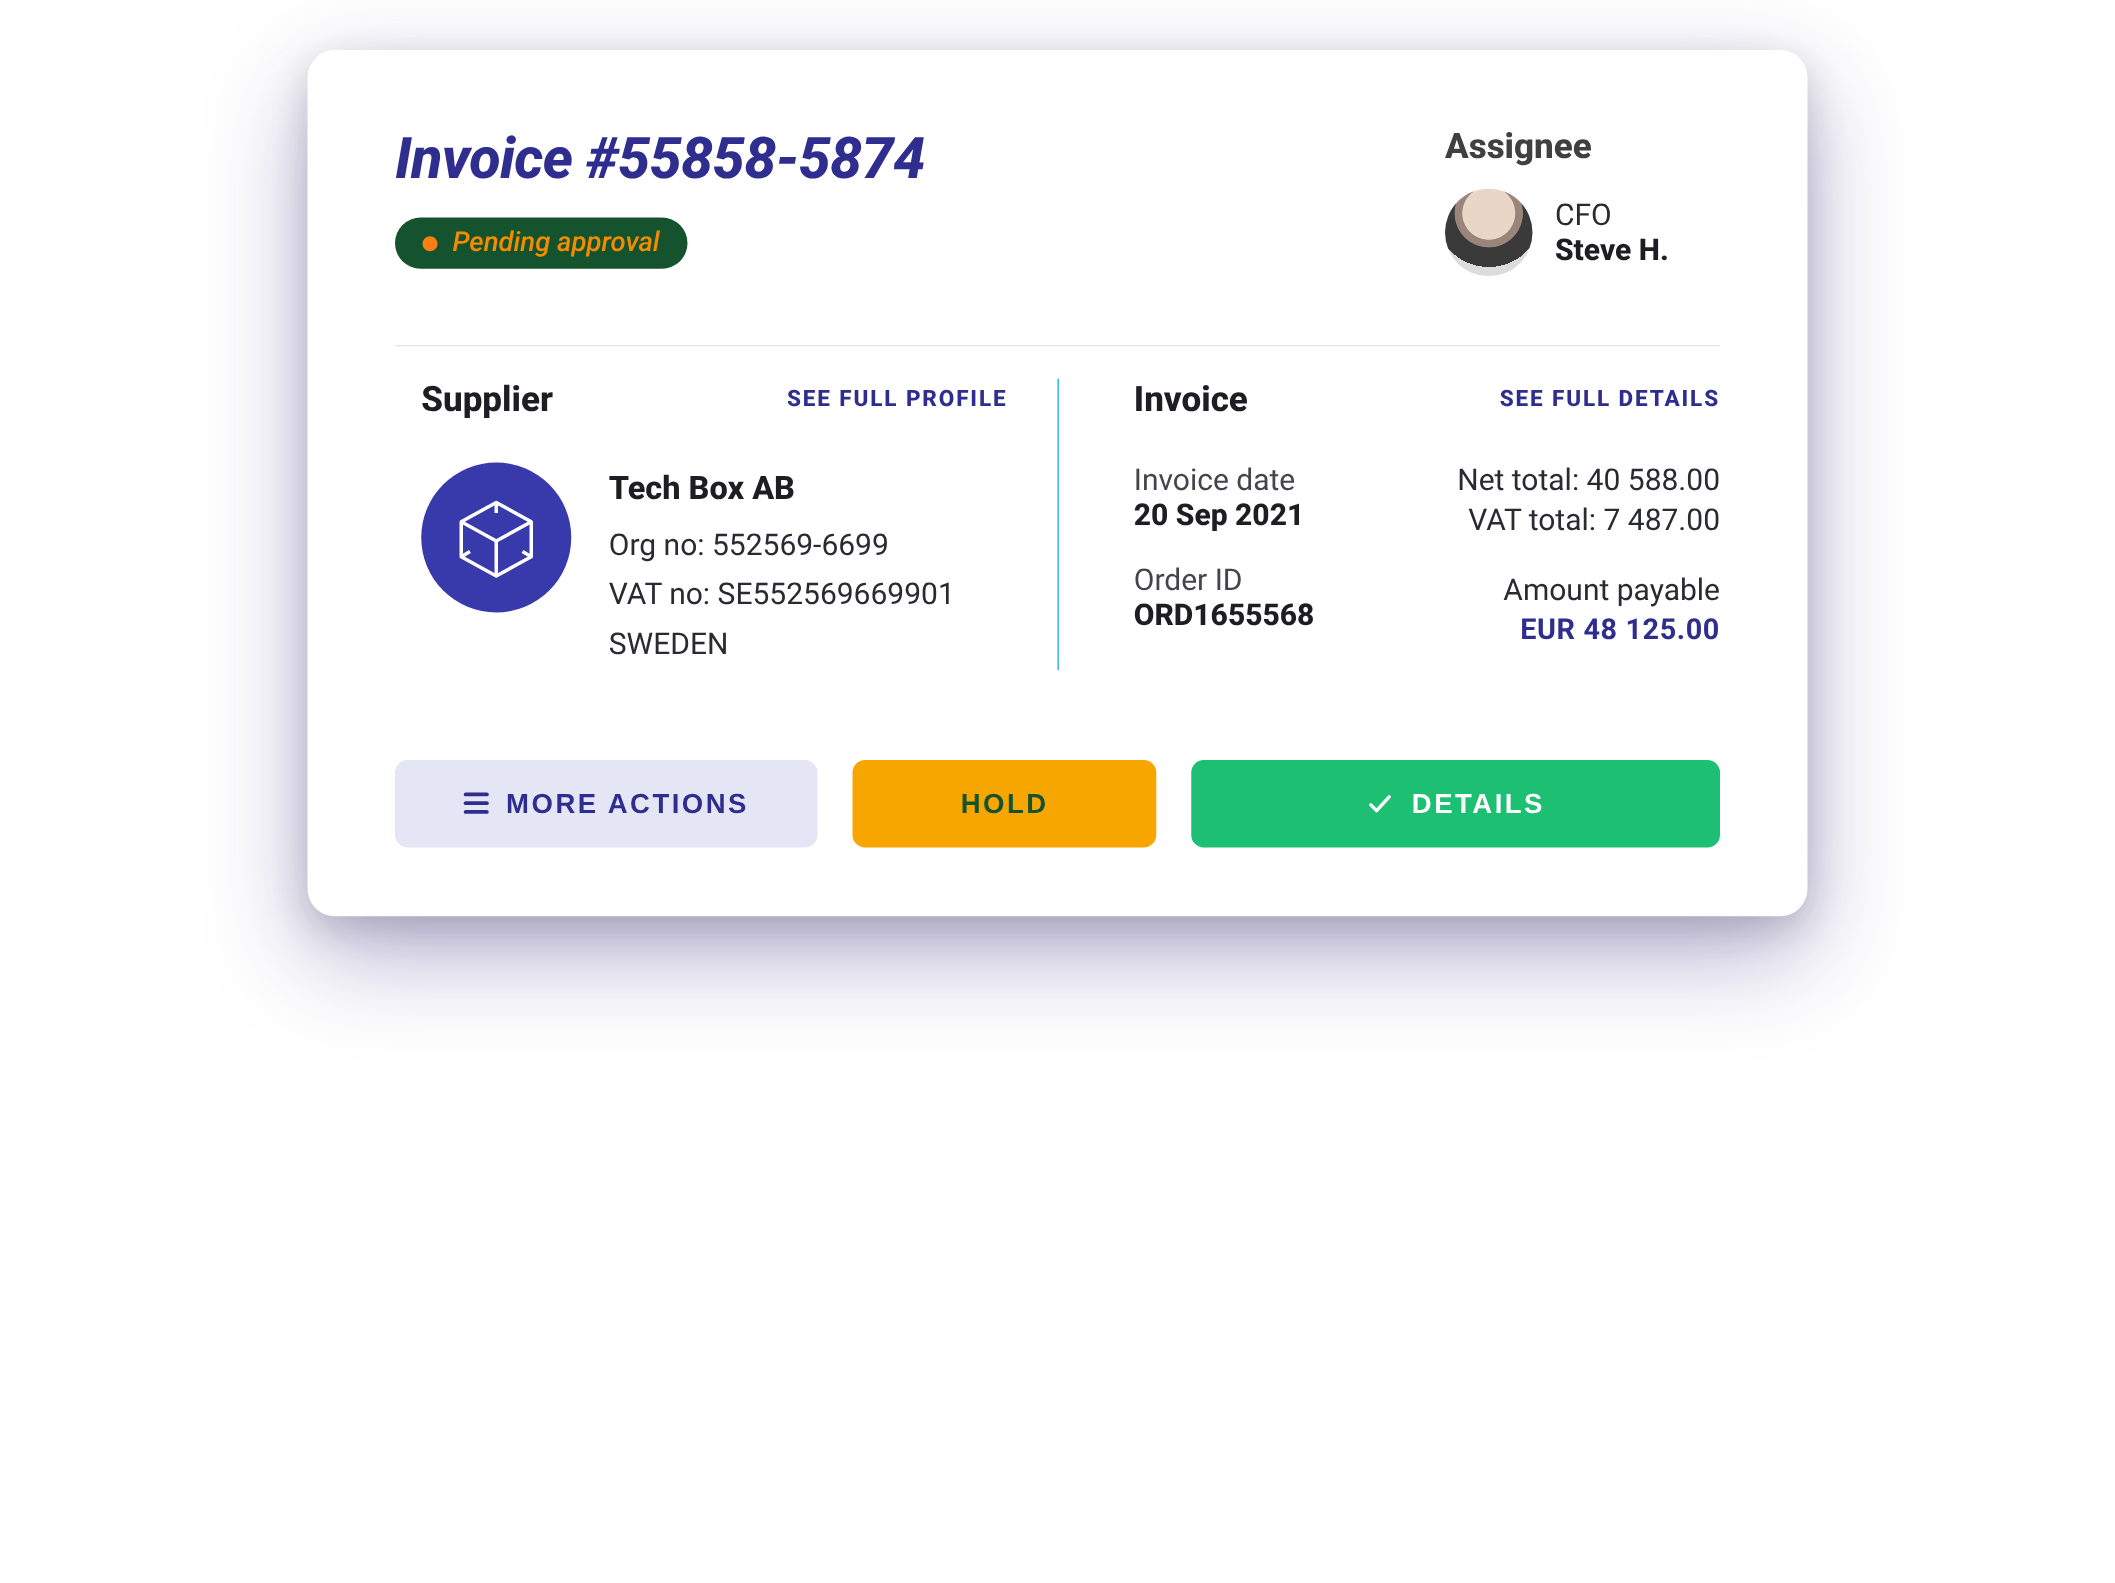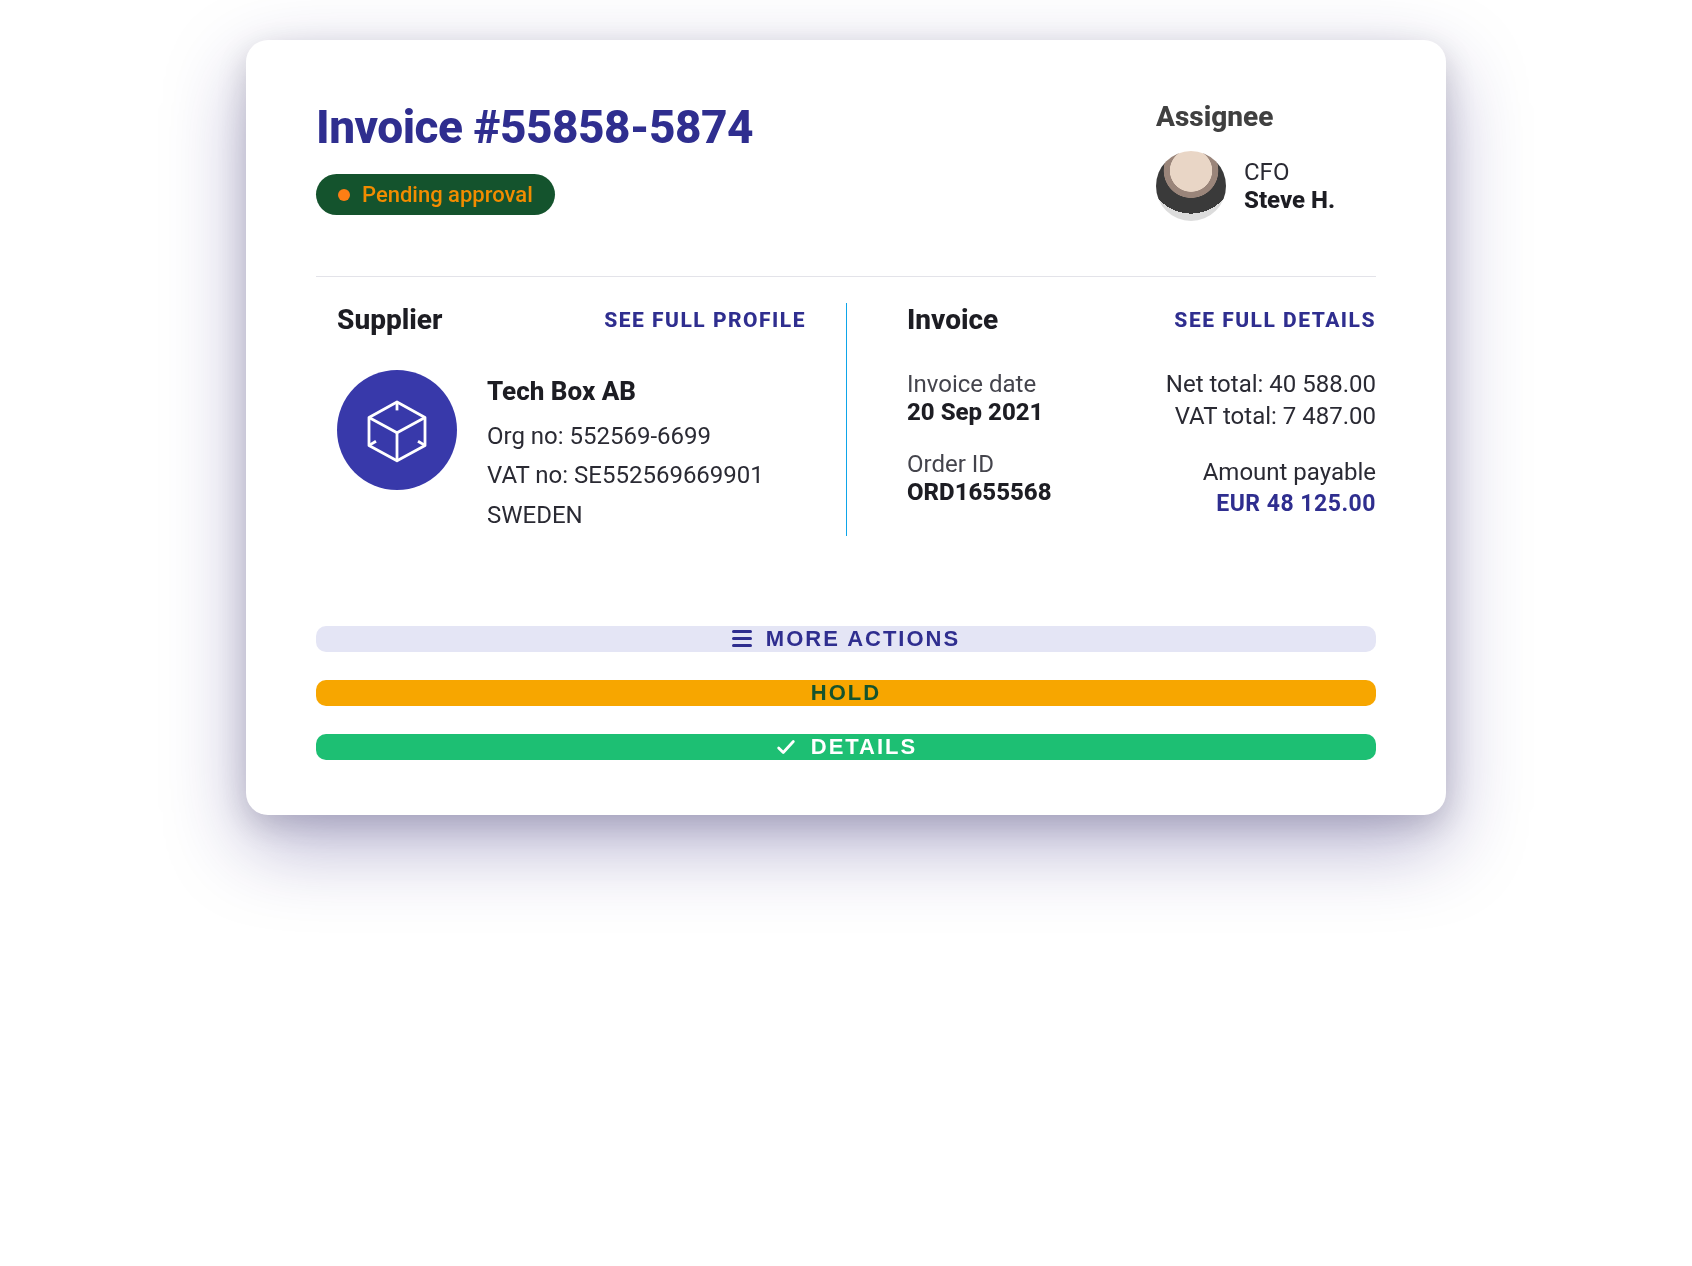--- a/index.html
+++ b/index.html
@@ -20,21 +20,21 @@
       padding: 60px 70px 55px 70px;
       box-shadow: 0 30px 80px rgba(40, 30, 120, 0.35), 0 10px 30px rgba(0,0,0,0.15);
     }
     
     .header-row {
       display: flex;
       justify-content: space-between;
       align-items: flex-start;
       margin-bottom: 55px;
     }
-    .title-block { flex: 1; }
+    .title-block { flex: 1; font-style: italic; }
     .invoice-title {
       font-size: 46px;
       font-weight: 800;
       color: #2f2e8f;
       margin-bottom: 20px;
       letter-spacing: -0.5px;
     }
     .status-pill {
       display: inline-flex;
       align-items: center;
@@ -93,21 +93,21 @@
       justify-content: space-between;
       align-items: center;
       margin-bottom: 34px;
     }
     .col-heading {
       font-size: 28px;
       font-weight: 800;
       color: #1d1d23;
     }
     .col-link {
-      font-size: 21px;
+      font-size: 18px;
       font-weight: 800;
       letter-spacing: 1.5px;
       color: #2f2e8f;
       text-transform: uppercase;
       cursor: pointer;
     }
     
     .supplier-body {
       display: flex;
       gap: 30px;
@@ -136,22 +136,21 @@
     .summary-left .val { font-weight: 800; color: #1d1d23; }
     .summary-block { margin-bottom: 24px; }
     .summary-right { font-size: 24px; color: #2a2a33; text-align: right; }
     .summary-right .line { margin-bottom: 4px; }
     .amount-lbl { margin-top: 28px; }
     .amount-val { font-size: 23px; font-weight: 700; color: #2f2e8f; letter-spacing: 0.5px; }
     
     .actions {
       display: flex;
       gap: 28px;
-      margin-top: 90px;
-      flex-direction: column;
+      margin-top: 72px;
     }
     .btn {
       flex: 1;
       height: 70px;
       border-radius: 10px;
       display: flex;
       align-items: center;
       justify-content: center;
       gap: 14px;
       font-size: 22px;

